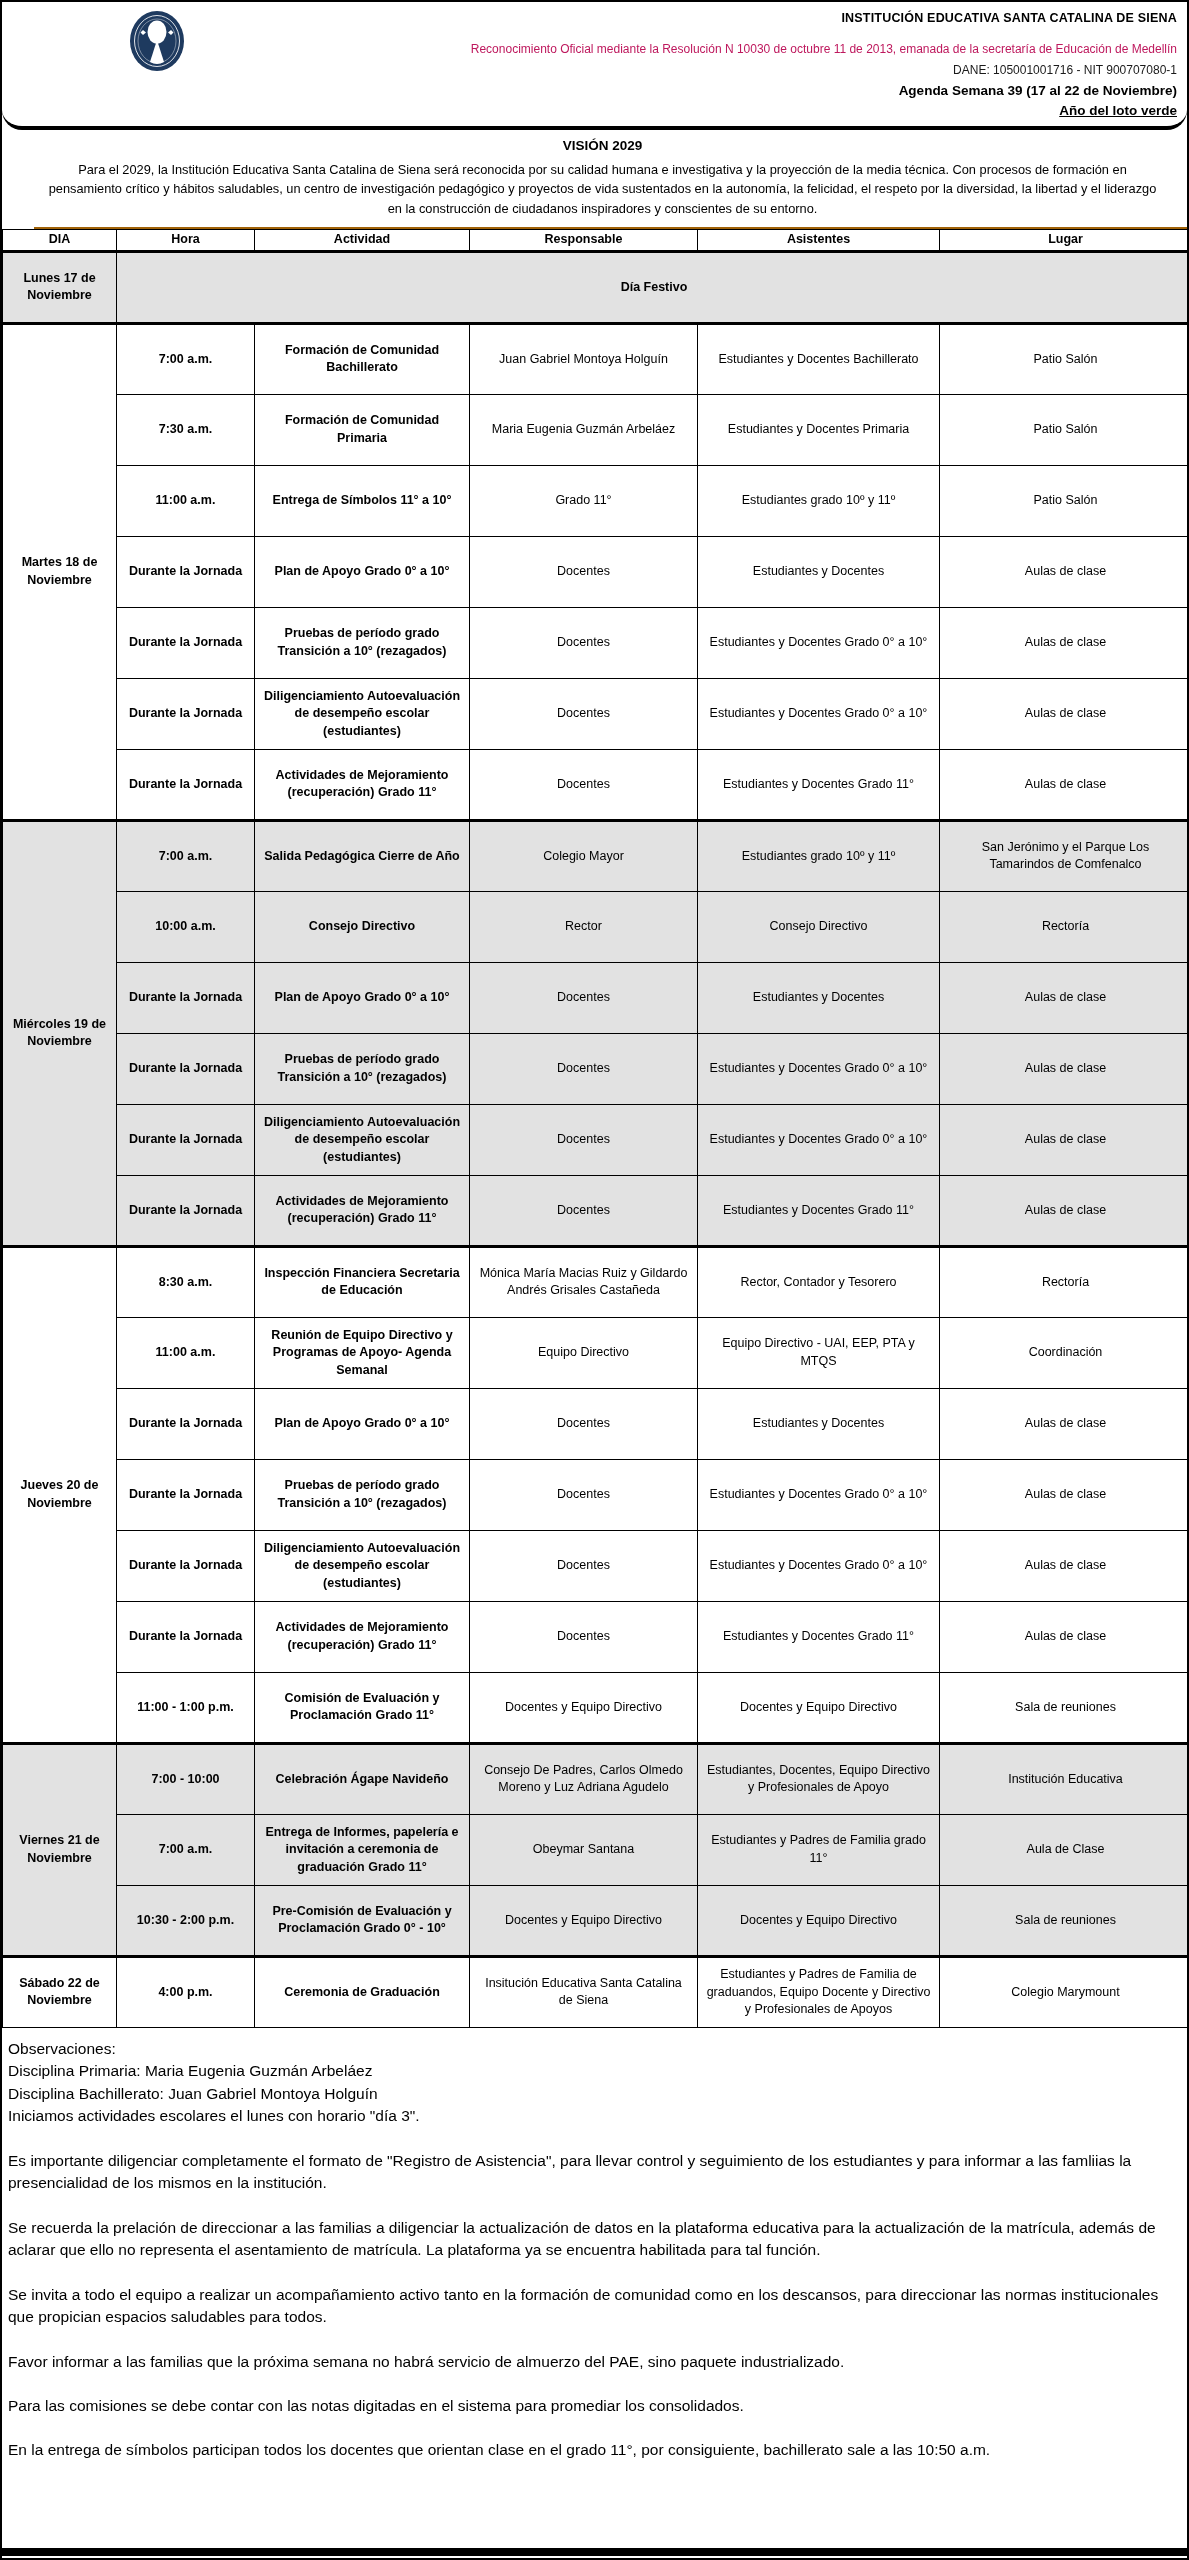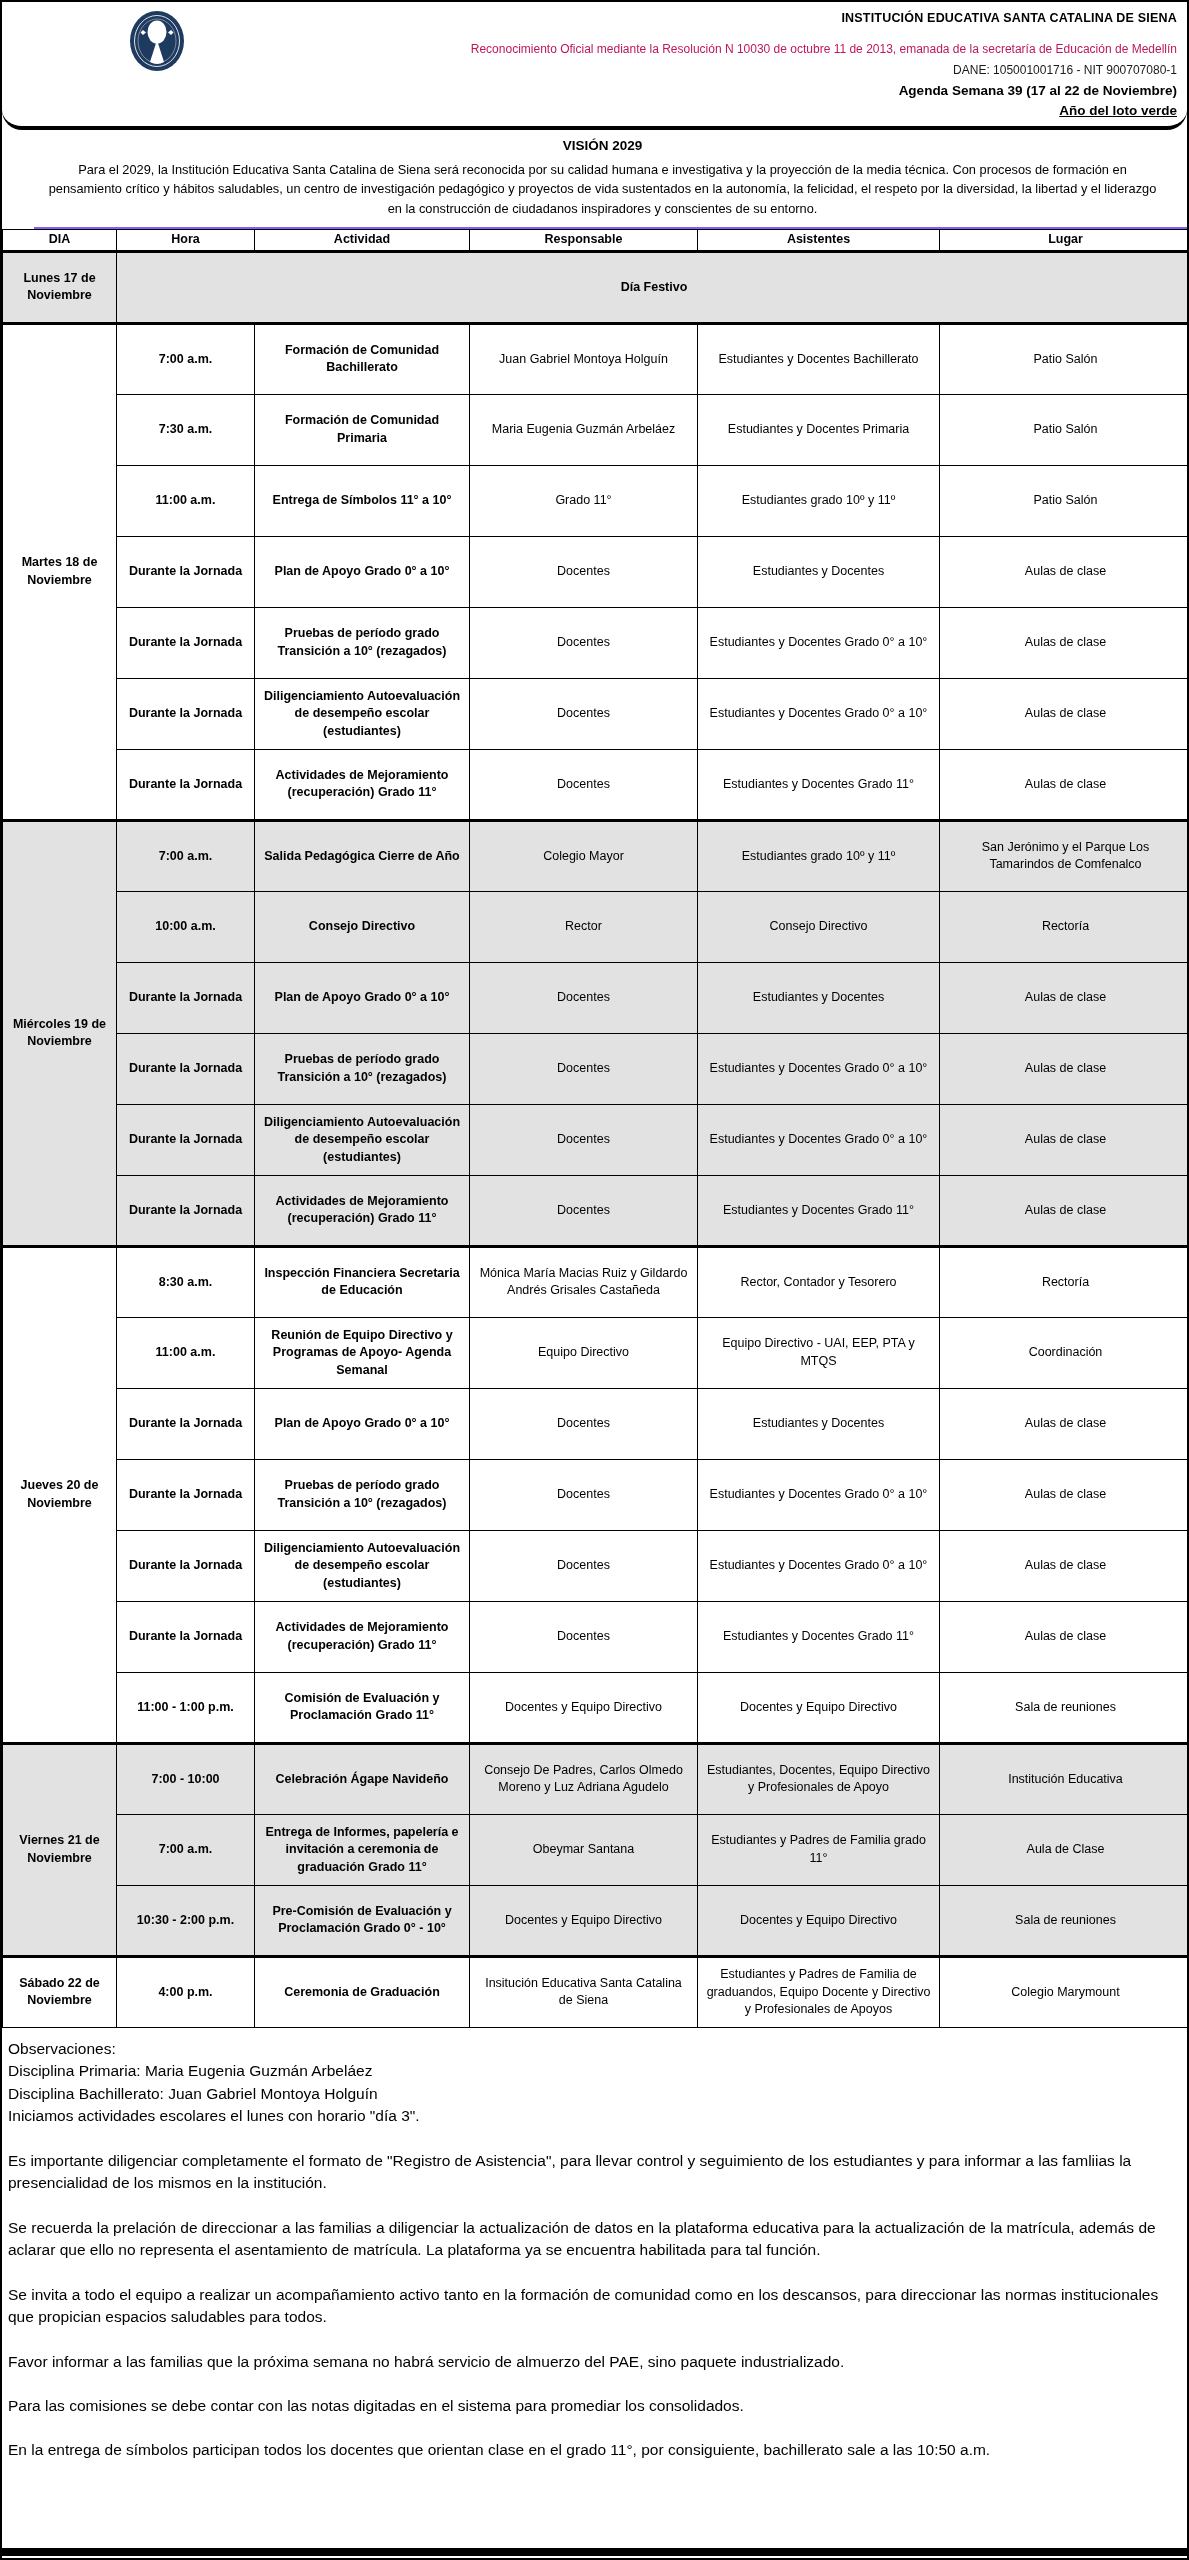--- a/index.html
+++ b/index.html
@@ -32,21 +32,21 @@
     height: 62px;
   }
   .lh-institution { font-size: 12.5px; font-weight: bold; letter-spacing: .2px; }
   .lh-recognition { font-size: 12px; margin-top: 17px; color: #be185d; }
   .lh-dane { font-size: 12px; margin-top: 7px; color: #1a1a1a; }
   .lh-agenda { font-size: 13.5px; font-weight: bold; margin-top: 6px; }
   .lh-motto { font-size: 13.5px; font-weight: bold; margin-top: 5px; text-decoration: underline; }
 
   
   .vision {
-    border-bottom: 2px solid #8b5cf6;
+    border-bottom: 2px solid #a16207;
     padding: 8px 24px 9px 8px;
     text-align: center;
     margin-left: 32px;
   }
   .vision-title { font-size: 13.5px; font-weight: bold; margin-bottom: 7px; }
   .vision-text { font-size: 12.8px; line-height: 1.52; }
 
   
   table.agenda {
     width: 100%;

